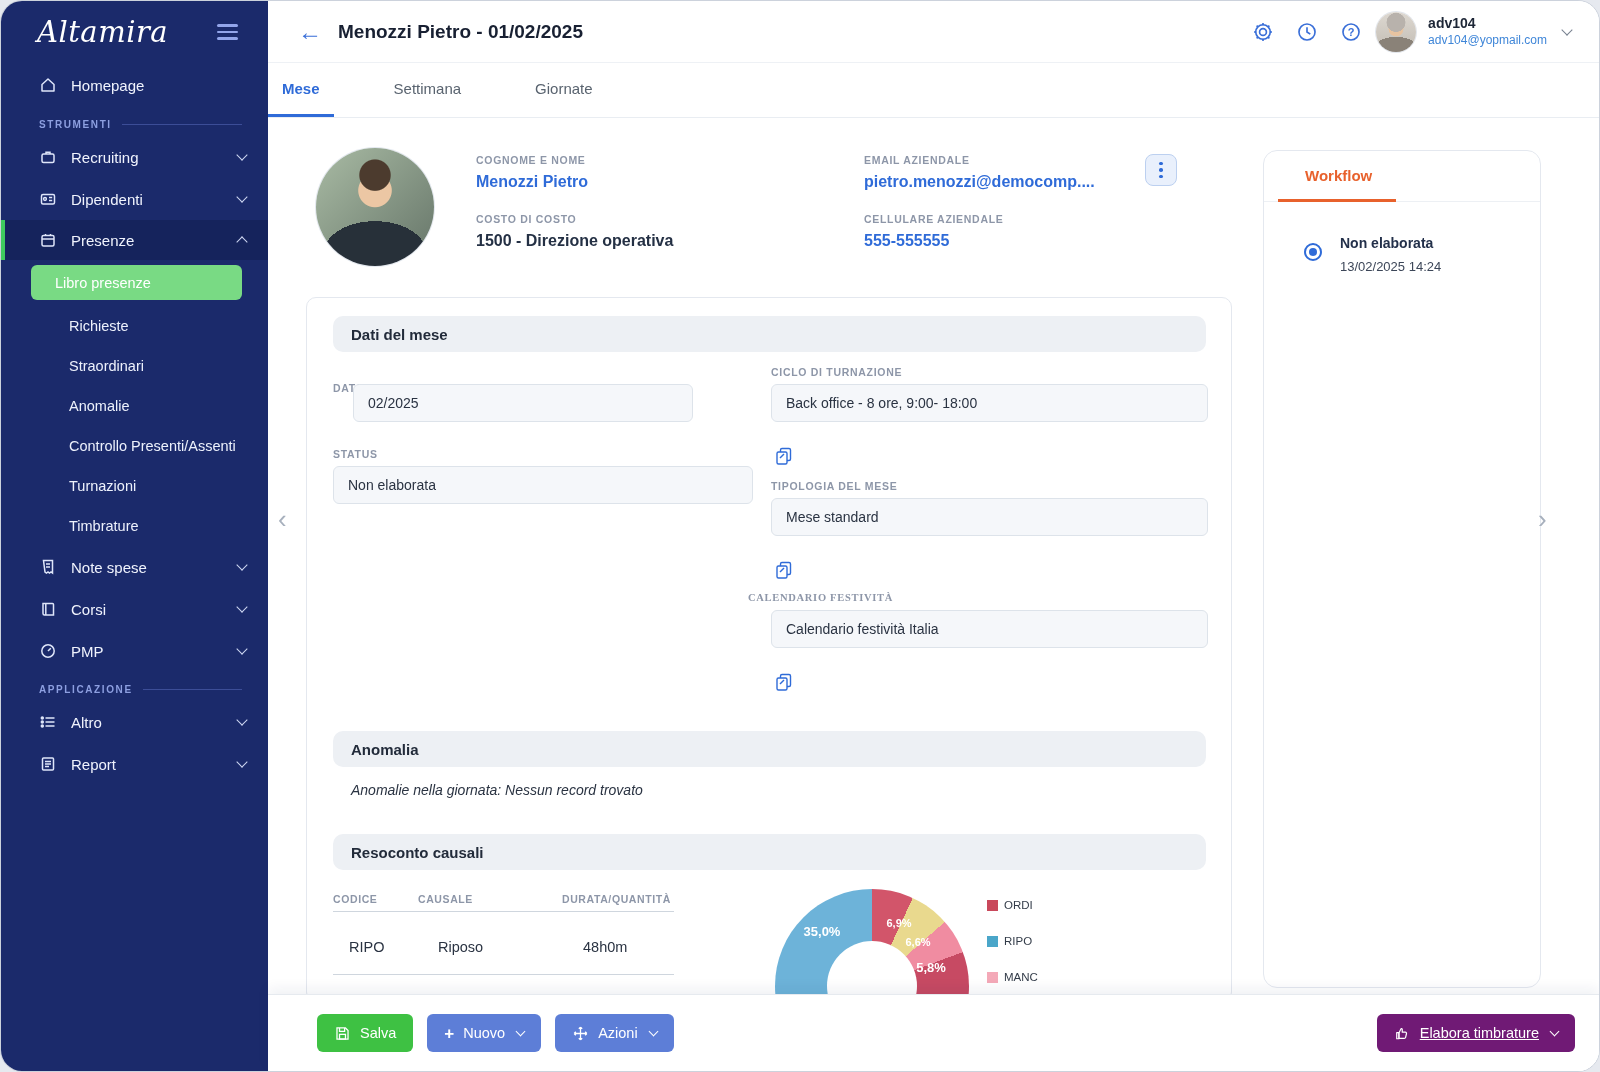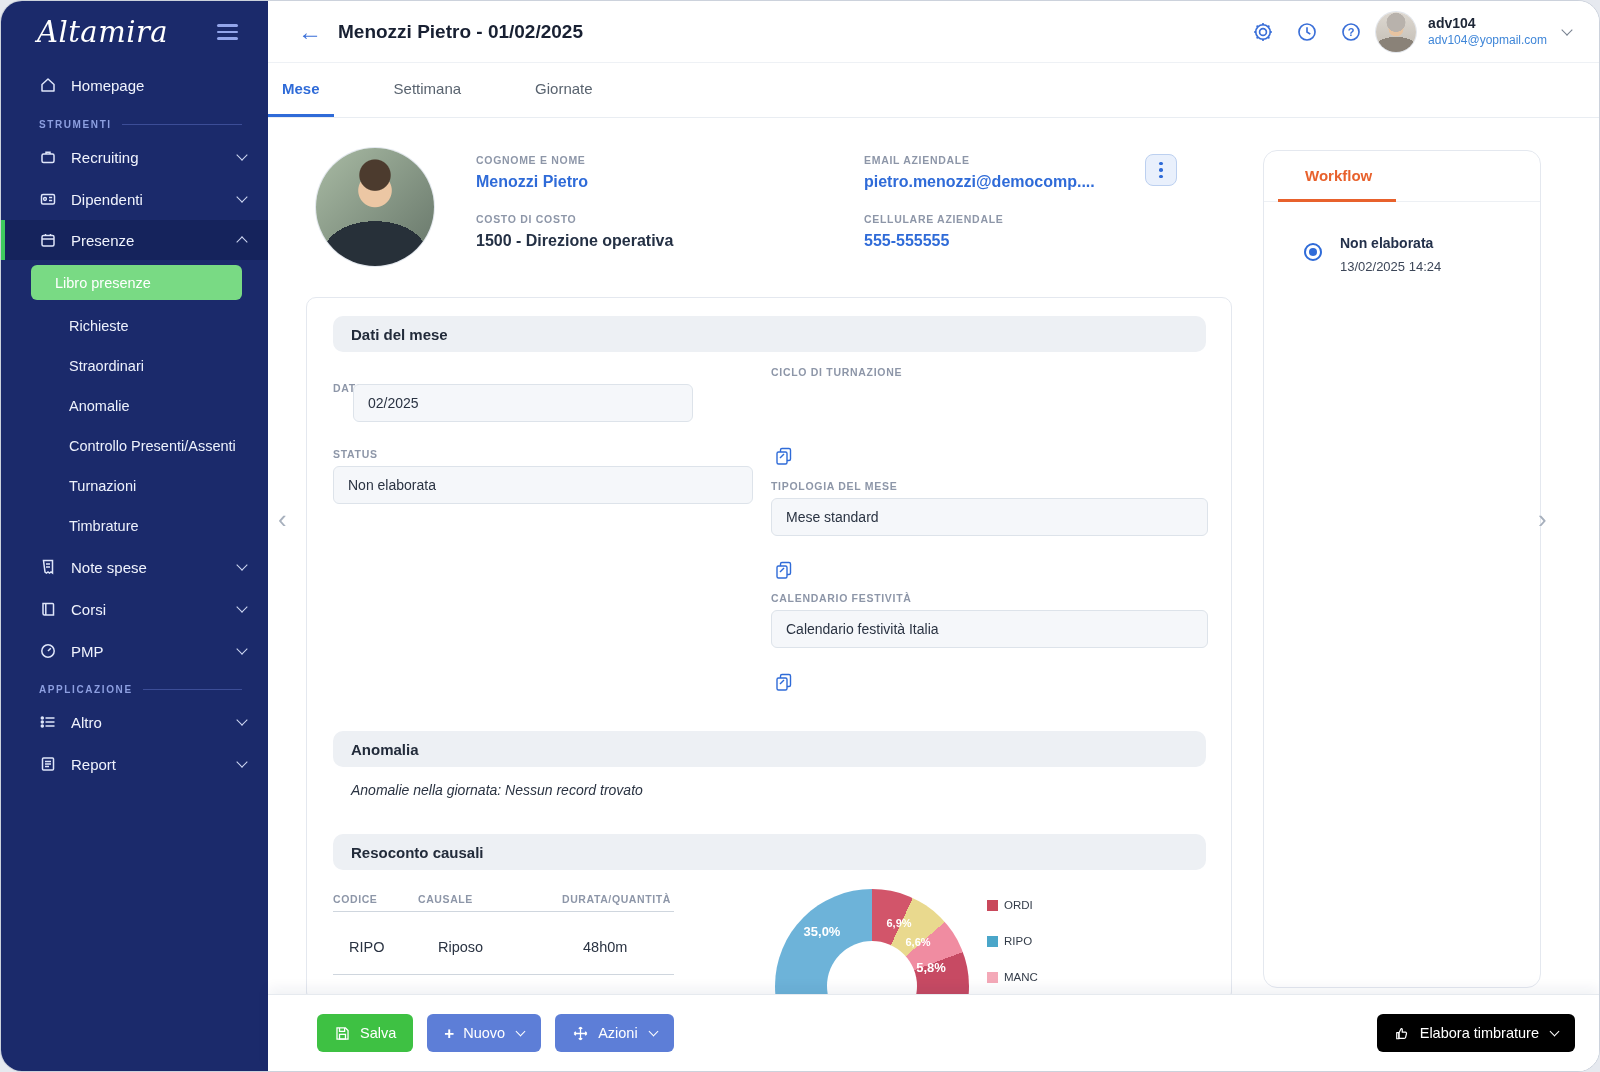--- a/index.html
+++ b/index.html
@@ -94,21 +94,21 @@
   .lg i{width:11px;height:11px;display:block;}
 
   .pgchev{position:absolute;top:388px;font-size:26px;color:#a7b0bd;cursor:pointer;line-height:1;}
 
   
   .bottombar{height:77px;border-top:1px solid #e6eaef;box-shadow:0 -6px 12px rgba(25,39,80,.06);display:flex;align-items:center;padding:0 24px 0 49px;gap:14px;background:#fff;z-index:5;flex-shrink:0;}
   .btn{height:38px;border-radius:6px;display:flex;align-items:center;gap:9px;padding:0 17px;color:#fff;font-size:14.5px;border:none;cursor:pointer;font-family:"Liberation Sans",sans-serif;}
   .btn .bchev{width:7px;height:7px;border-right:1.7px solid #fff;border-bottom:1.7px solid #fff;transform:rotate(45deg);margin-top:-3px;margin-left:3px;}
   .btn.green{background:#3ec143;}
   .btn.blue{background:#5d7ed7;}
-  .btn.orange{background:#000000;margin-left:auto;}
+  .btn.orange{background:#701a75;margin-left:auto;text-decoration:underline;}
   .plus{font-size:17px;font-weight:bold;line-height:1;}
 </style>
 </head>
 <body>
 
 <div class="page">
 
   <aside class="sidebar">
     <div class="logo-row">
       <div class="logo">Altamira</div>
@@ -339,40 +339,41 @@
       <div class="card">
 
         <div class="secbar" style="top:18px;">
             <span>Dati del mese</span>
           </div>
 
         <div class="flabel" style="left:26px;top:84px;">DATA</div>
         <input class="inp" style="left: 26px; top: 86px; width: 340px; margin-left: 20px;" value="02/2025">
 
         <div class="flabel" style="left:464px;top:68px;">CICLO DI TURNAZIONE</div>
+        <input class="inp" style="left: 464px; top: 86px; width: 437px;" value="Back office - 8 ore, 9:00- 18:00">
 
         <span class="copyic" style="left:467px;top:148px;"><svg viewBox="0 0 20 20" fill="none" stroke="#2f6bd8" stroke-width="1.4">
               <rect x="6.5" y="2.5" width="10" height="12" rx="1.5"></rect>
               <rect x="3" y="6" width="10" height="12" rx="1.5" fill="#fff"></rect>
               <path d="M6 12l4-4"></path>
             </svg></span>
 
         <div class="flabel" style="left:26px;top:150px;">STATUS</div>
         <input class="inp" style="left: 26px; top: 168px; width: 420px;" value="Non elaborata">
 
         <div class="flabel" style="left:464px;top:182px;">TIPOLOGIA DEL MESE</div>
         <input class="inp" style="left: 464px; top: 200px; width: 437px;" value="Mese standard">
 
         <span class="copyic" style="left:467px;top:262px;"><svg viewBox="0 0 20 20" fill="none" stroke="#2f6bd8" stroke-width="1.4">
               <rect x="6.5" y="2.5" width="10" height="12" rx="1.5"></rect>
               <rect x="3" y="6" width="10" height="12" rx="1.5" fill="#fff"></rect>
               <path d="M6 12l4-4"></path>
             </svg></span>
 
-        <div class="flabel" style="left:464px;top:294px;">CALENDARIO FESTIVITÀ</div>
+        <div class="flabel" style="left:441px;top:294px;font-family:Liberation Serif, serif;">CALENDARIO FESTIVITÀ</div>
         <input class="inp" style="left: 464px; top: 312px; width: 437px;" value="Calendario festività Italia">
 
         <span class="copyic" style="left:467px;top:374px;"><svg viewBox="0 0 20 20" fill="none" stroke="#2f6bd8" stroke-width="1.4">
               <rect x="6.5" y="2.5" width="10" height="12" rx="1.5"></rect>
               <rect x="3" y="6" width="10" height="12" rx="1.5" fill="#fff"></rect>
               <path d="M6 12l4-4"></path>
             </svg></span>
 
         <div class="secbar" style="top:433px;">
             <span>Anomalia</span>

